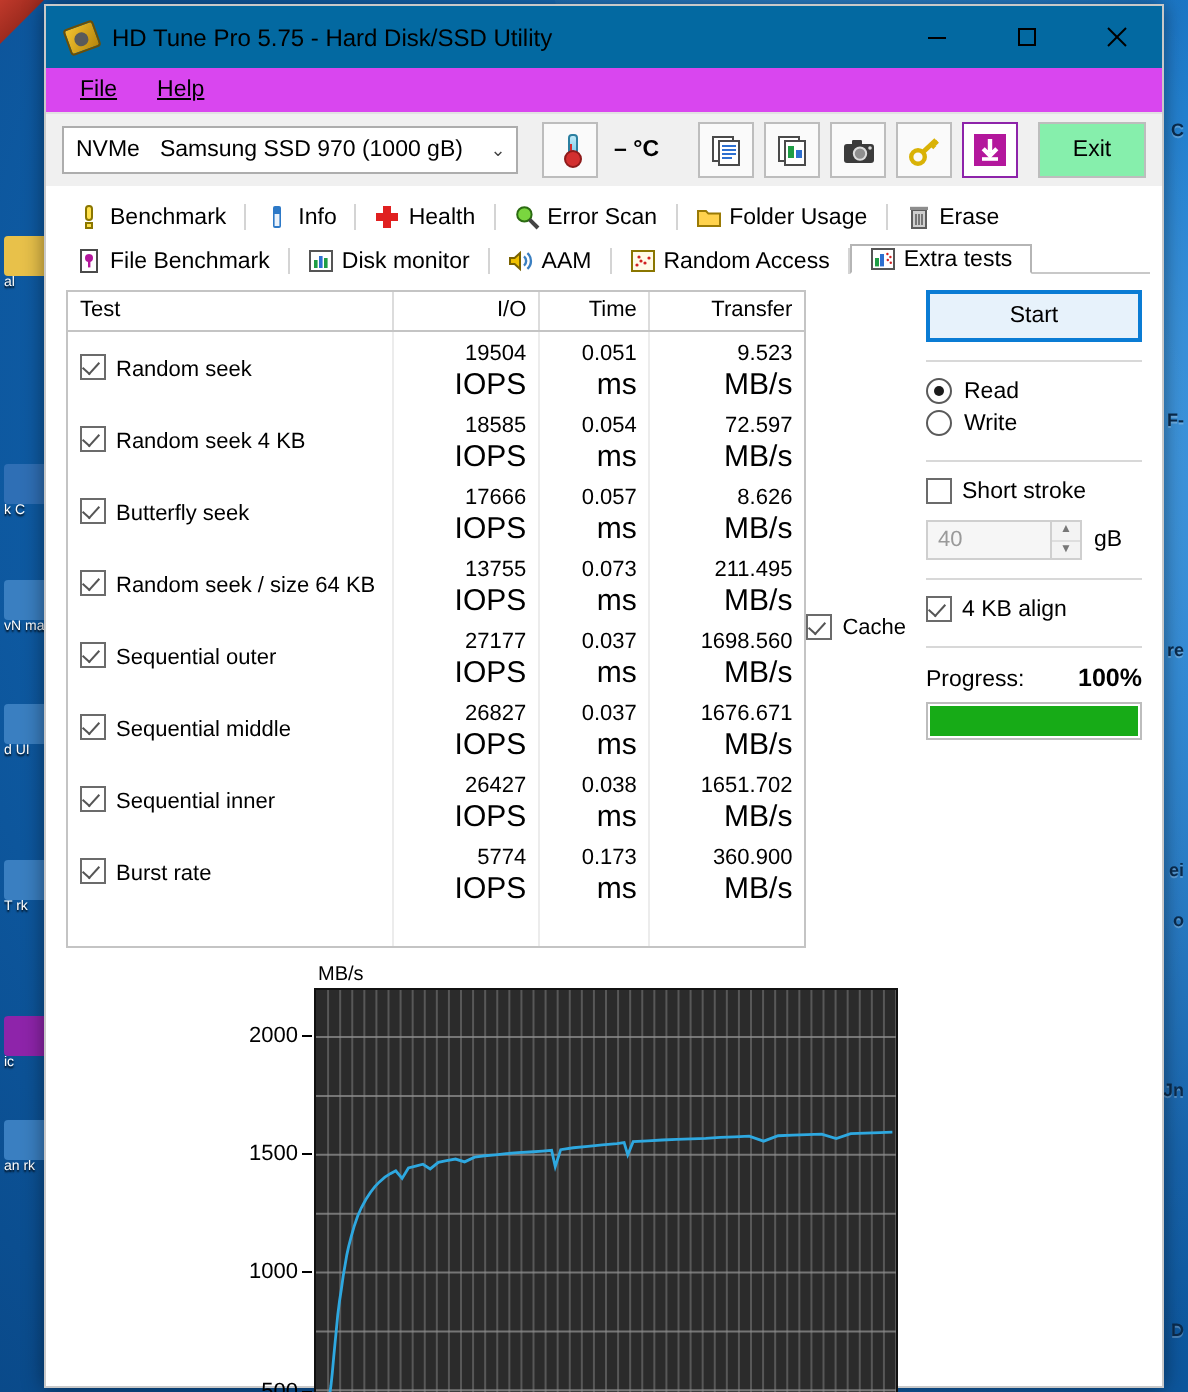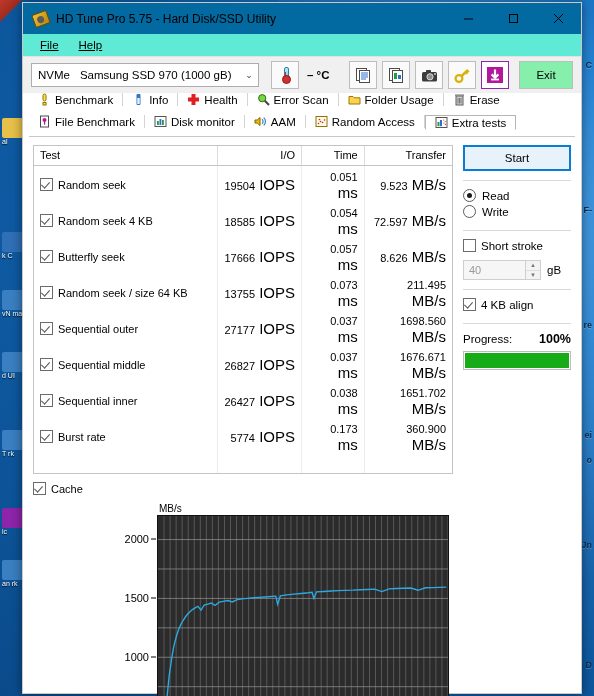--- a/index.html
+++ b/index.html
@@ -35,21 +35,21 @@
   #titlebar .app-ic .disk{position:absolute;inset:0;background:linear-gradient(135deg,#f2c230,#b8860b);
     border:1px solid #6b4e06;border-radius:2px;transform:rotate(-20deg);}
   #titlebar .app-ic .disk:after{content:"";position:absolute;left:3px;top:3px;width:7px;height:7px;
     border-radius:50%;background:#5a5a5a;}
   #title-text{font-size:12px;color:#000;flex:1;white-space:nowrap;}
   .wbtn{width:45px;height:30px;display:flex;align-items:center;justify-content:center;
     font-size:13px;color:#000;background:transparent;border:none;cursor:default;}
   .wbtn svg{display:block;}
   
   #menubar{height:22px;display:flex;align-items:center;gap:2px;padding-left:8px;
-    background:#5eead4;flex:none;font-size:11.5px;}
+    background:#d946ef;flex:none;font-size:11.5px;}
   #menubar .mi{padding:2px 9px;color:#000;}
   #menubar .mi u{text-decoration:underline;}
   
   #toolbar{height:36px;flex:none;background:#f0f0f0;border-top:1px solid #e2e2e2;
     display:flex;align-items:center;padding:0 8px;gap:0;}
   #drive-select{width:220px;height:22px;border:1px solid #adadad;background:#fff;
     display:flex;align-items:center;padding:0 0 0 6px;font-size:11.5px;color:#000;}
   #drive-select .iface{margin-right:10px;}
   #drive-select .name{flex:1;white-space:nowrap;overflow:hidden;}
   #drive-select .chev{width:18px;text-align:center;color:#444;font-size:9px;}
@@ -63,21 +63,21 @@
   .thermo .mer{position:absolute;left:3px;top:5px;width:1px;height:8px;background:#d32f2f;}
   #temp-val{margin-left:8px;font-size:11.5px;font-weight:bold;color:#000;white-space:nowrap;}
   #tb-spacer{flex:1;}
   .tbtn{width:26px;height:26px;border:1px solid #bdbdbd;background:#fafafa;margin-left:5px;
     display:flex;align-items:center;justify-content:center;position:relative;}
   .tbtn.accent{border:1px solid #8e24aa;background:#ffffff;}
   #exit-btn{margin-left:10px;width:52px;height:26px;border:1px solid #bdbdbd;background:#86efac;
     display:flex;align-items:center;justify-content:center;font-size:11.5px;color:#000;}
   
   #tabs{flex:none;background:#ffffff;padding:0 6px;}
-  .tabrow{display:flex;height:22px;align-items:flex-start;}
+  .tabrow{display:flex;height:22px;align-items:flex-end;}
   .tab{display:flex;align-items:center;gap:4px;padding:0 9px;font-size:11.5px;color:#000;
     border-right:1px solid #d4d4d4;background:#ffffff;white-space:nowrap;}
   .tab:last-child{border-right:none;}
   .tab.active{border:1px solid #b5b5b5;border-bottom-color:#fff;background:#fff;position:relative;z-index:3;}
   .tab .ti{width:13px;height:13px;flex:none;position:relative;}
   #tabs .underline{height:1px;background:#c8c8c8;margin-top:-1px;}
   
   #content{flex:1;display:flex;flex-direction:column;background:#fff;padding:8px 10px 0 10px;}
   #upper{display:flex;gap:10px;flex:none;}
   
@@ -377,21 +377,21 @@
           <span>Extra tests</span>
         </div>
       </div>
     <div class="underline"></div>
   </div>
 
   <div id="content">
 
     <div id="upper">
 
-      <div style="flex:1;display:flex;flex-direction:column;">
+      <div style="flex:1;display:flex;flex-direction:row;">
         <div id="results">
           <table>
             <colgroup>
                 <col style="width:44%">
                 <col style="width:20%">
                 <col style="width:15%">
                 <col style="width:21%">
               </colgroup>
             <thead>
               <tr>

